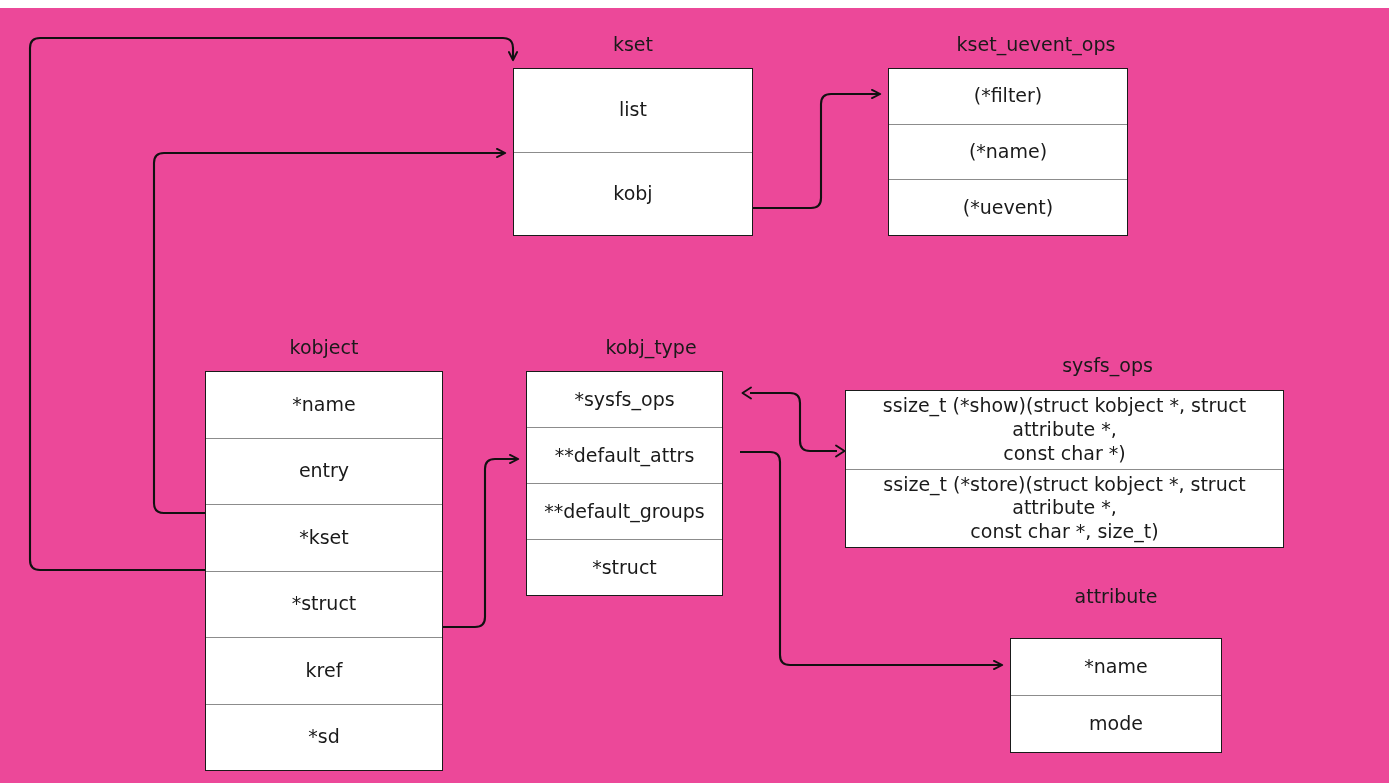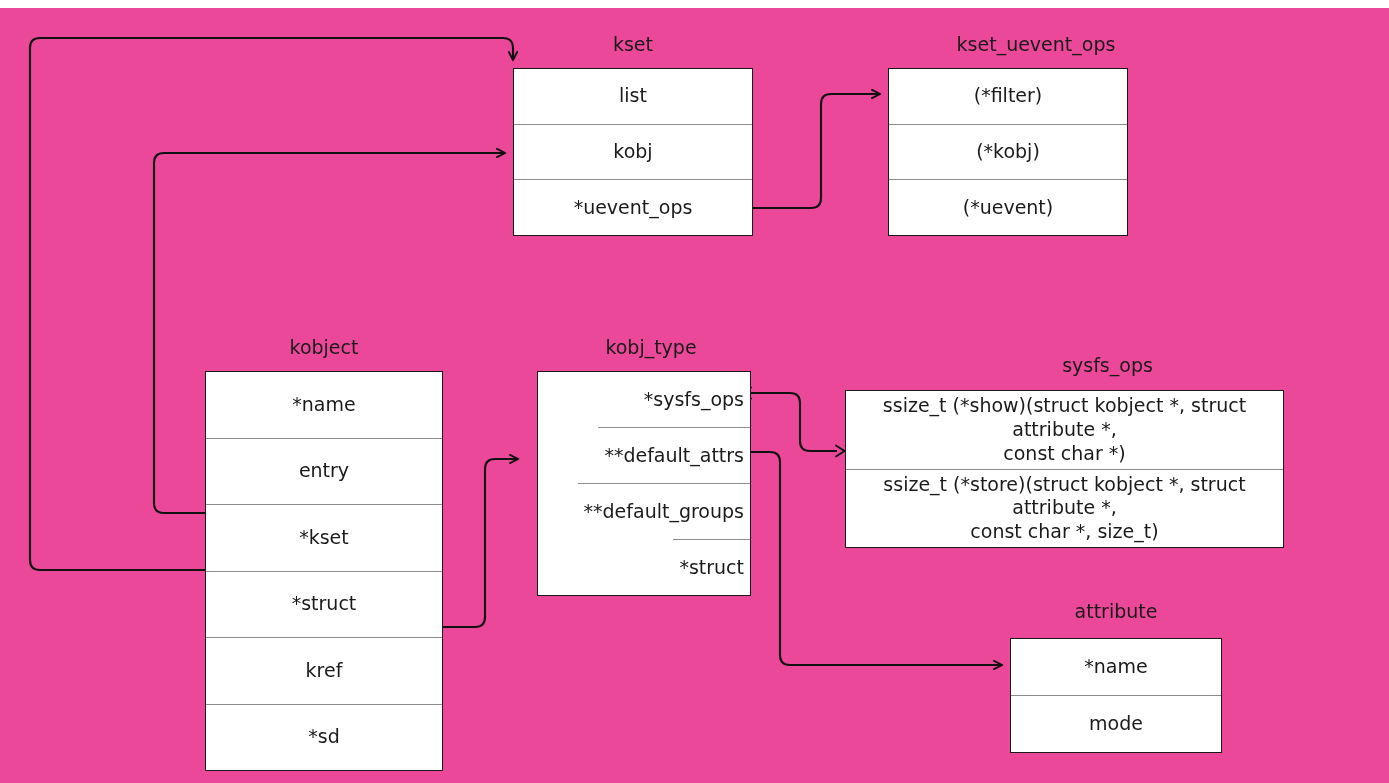--- a/index.html
+++ b/index.html
@@ -95,55 +95,54 @@
 
     <path d="M 836 437.5 L 844.5 443 L 836 448.5" fill="none" stroke="#111111" stroke-width="1.9" stroke-linecap="round" stroke-linejoin="round"></path>
 
     <path class="connector" marker-end="url(#arrowhead)" d="M 740 444 L 770 444 Q 780 444 780 454 L 780 647 Q 780 657 790 657 L 1002 657"></path>
   </svg>
 
   <div class="struct-title" style="left:513px; top:26px; width:240px;">kset</div>
   <div class="struct-box" style="left:513px; top:60px; width:240px; height:168px;">
     <div class="field-row">list</div>
     <div class="field-row">kobj</div>
-    <div class="field-row">*uevent_ops</div>
   </div>
 
   <div class="struct-title" style="left:916px; top:26px; width:240px;">kset_uevent_ops</div>
   <div class="struct-box" style="left:888px; top:60px; width:240px; height:168px;">
     <div class="field-row">(*filter)</div>
-    <div class="field-row">(*kobj)</div>
+    <div class="field-row">(*name)</div>
     <div class="field-row">(*uevent)</div>
   </div>
 
   <div class="struct-title" style="left:205px; top:329px; width:238px;">kobject</div>
   <div class="struct-box" style="left:205px; top:363px; width:238px; height:400px;">
     <div class="field-row">*name</div>
     <div class="field-row">entry</div>
     <div class="field-row">*kset</div>
     <div class="field-row">*struct</div>
     <div class="field-row">kref</div>
     <div class="field-row">*sd</div>
   </div>
 
   <div class="struct-title" style="left:544px; top:329px; width:214px;">kobj_type</div>
-  <div class="struct-box" style="left:537px; top:363px; width:214px; height:225px;align-items:flex-end;">
+  <div class="struct-box" style="left:526px; top:363px; width:197px; height:225px;">
     <div class="field-row">*sysfs_ops</div>
     <div class="field-row">**default_attrs</div>
     <div class="field-row">**default_groups</div>
     <div class="field-row">*struct</div>
   </div>
 
   <div class="struct-title" style="left:845px; top:347px; width:525px;">sysfs_ops</div>
   <div class="struct-box" style="left:845px; top:382px; width:439px; height:158px;">
     <div class="field-row">ssize_t (*show)(struct kobject *, struct attribute *,
 const char *)</div>
     <div class="field-row">ssize_t (*store)(struct kobject *, struct attribute *,
 const char *, size_t)</div>
   </div>
 
-  <div class="struct-title" style="left:1010px; top:593px; width:212px;text-align:center;">attribute</div>
+  <div class="struct-title" style="left:1010px; top:578px; width:212px;text-align:center;">attribute</div>
   <div class="struct-box" style="left:1010px; top:630px; width:212px; height:115px;">
     <div class="field-row">*name</div>
     <div class="field-row">mode</div>
   </div>
 
 </div>
 
 </body></html>

